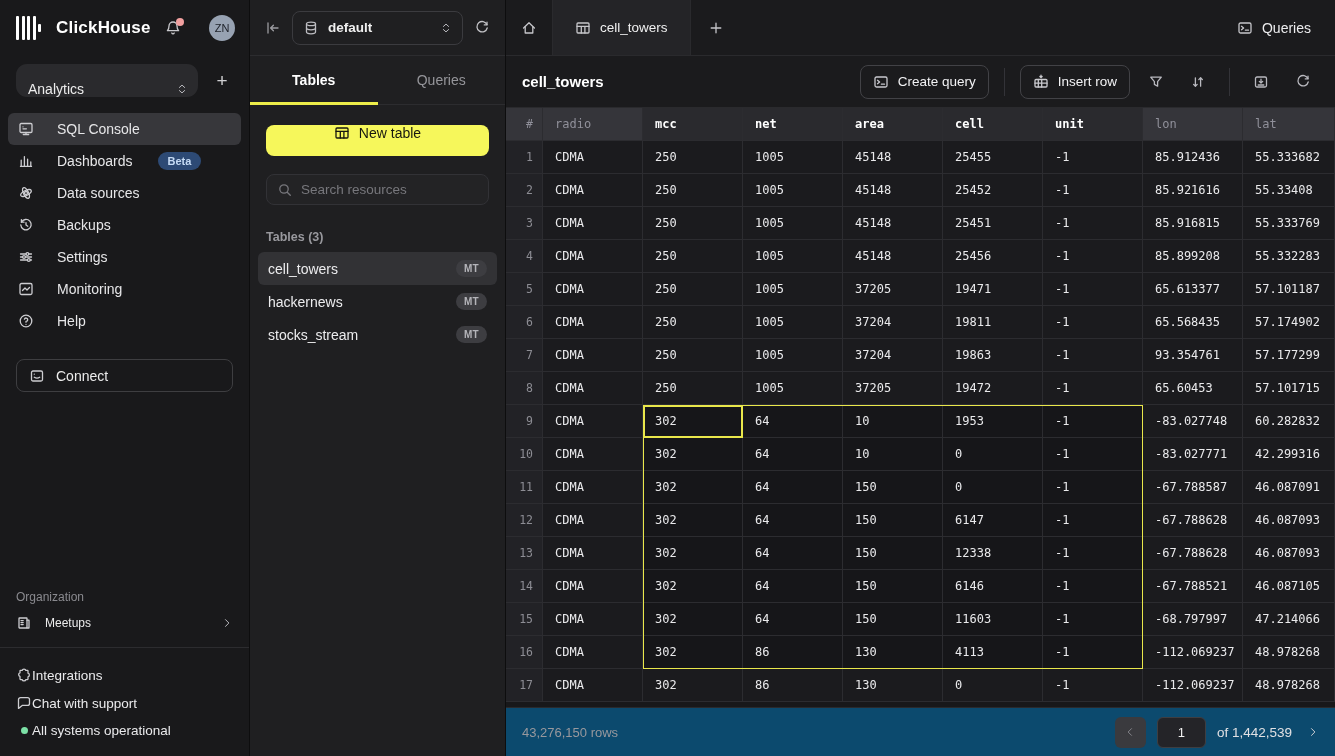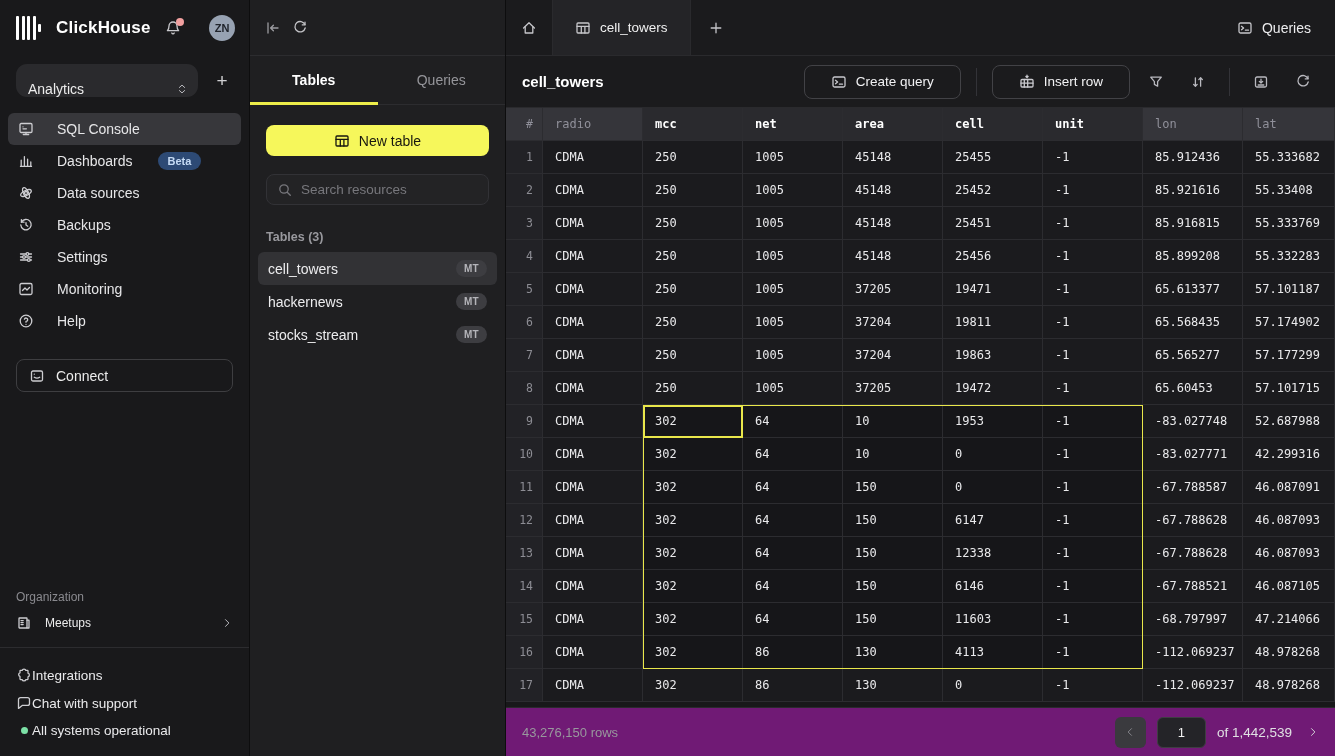--- a/index.html
+++ b/index.html
@@ -10,21 +10,21 @@
 
   
   .sidebar{flex:0 0 250px;background:#19191b;display:flex;flex-direction:column;border-right:1px solid #0d0d0e}
   .brand-row{display:flex;align-items:center;height:56px;padding:0 14px 0 16px;gap:8px}
   .logo{display:flex;align-items:center;gap:2.5px;margin-right:7px}
   .logo .b{width:3px;height:24px;background:#fff;border-radius:1px}
   .logo .b.s{height:8px}
   .brand{flex:1;font-size:17px;font-weight:700;color:#fff;letter-spacing:.2px}
   .bell{position:relative;color:#c9c9cd;margin-right:6px}
   .bell .dot{position:absolute;top:-2px;right:-3px;width:8px;height:8px;border-radius:50%;background:#f2a0a0}
-  .avatar{width:26px;height:26px;border-radius:50%;background:#97a2b2;color:#20242c;font-size:11px;font-weight:700;
+  .avatar{width:26px;height:26px;border-radius:50%;background:#97a2b2;color:#20242c;font-size:11px;font-weight:400;
     display:flex;align-items:center;justify-content:center}
   .ws-row{display:flex;align-items:center;gap:13px;margin:8px 16px 0}
   .ws-select{flex:1;display:flex;align-items:center;justify-content:space-between;background:#2a2a2d;border-radius:11px;
     height:33px;padding:16px 10px 0 12px;color:#ececec;font-size:14px;cursor:pointer}
   .ws-select .ic{color:#bdbdc2}
   .plus-btn{color:#cfcfd2;font-size:19px;width:22px;text-align:center;cursor:pointer;font-weight:400}
   .side-nav{margin:16px 8px 0}
   .nav-item{display:flex;align-items:center;gap:23px;height:32px;padding:16px 10px;border-radius:6px;color:#e6e6e8;
     font-size:14px;cursor:pointer}
   .nav-item.active{background:#37373b}
@@ -51,21 +51,21 @@
   .db-select{flex:1;display:flex;align-items:center;gap:9px;border:1px solid #3b3b3f;border-radius:8px;height:34px;
     padding:0 10px;color:#f0f0f0;font-size:13.5px;font-weight:600;cursor:pointer}
   .db-select .lbl{flex:1}
   .db-select .ic{color:#bdbdc2}
   .refresh-btn{color:#c2c2c6;cursor:pointer}
   .exp-tabs{height:49px;display:flex;border-bottom:1px solid #2c2c2f}
   .exp-tab{flex:1;display:flex;align-items:center;justify-content:center;font-size:14px;color:#95959a;cursor:pointer;position:relative}
   .exp-tab.active{color:#fff;font-weight:700}
   .exp-tab.active::after{content:"";position:absolute;left:0;right:0;bottom:-1px;height:3px;background:#eded4a}
   .new-table-btn{margin:20px 16px 0;height:31px;background:#f6f75b;border:none;border-radius:8px;display:flex;
-    align-items:center;justify-content:center;gap:9px;color:#17170f;font-size:14px;font-weight:500;cursor:pointer}
+    align-items:flex-start;justify-content:center;gap:9px;color:#17170f;font-size:14px;font-weight:500;cursor:pointer}
   .search-box{margin:18px 16px 0;height:31px;background:#232325;border:1px solid #323236;border-radius:8px;display:flex;
     align-items:center;gap:8px;padding:0 10px;color:#77777c}
   .search-box input{flex:1;background:transparent;border:none;outline:none;color:#ddd;font-size:13.5px;min-width:0}
   .search-box input::placeholder{color:#77777c}
   .tables-label{margin:25px 16px 8px;color:#98989d;font-size:12.5px;font-weight:600}
   .tables-list{margin:0 8px}
   .table-item{display:flex;align-items:center;justify-content:space-between;padding:0 10px;height:33px;border-radius:6px;
     color:#ececee;font-size:14px;cursor:pointer}
   .table-item.active{background:#323235}
   .mt-badge{background:#3d3d41;color:#b4b4b9;font-size:10px;font-weight:700;padding:3px 8px;border-radius:9px;letter-spacing:.3px}
@@ -79,41 +79,41 @@
     border-right:1px solid #2a2a2d;color:#f0f0f0;font-size:13.5px;cursor:pointer}
   .main-tab .ic{color:#c6c6ca}
   .tab-plus{width:50px;display:flex;justify-content:center;color:#c6c6ca;cursor:pointer}
   .tabbar-spacer{flex:1}
   .queries-btn{display:flex;align-items:center;gap:9px;color:#ececee;font-size:14px;margin-right:24px;cursor:pointer}
   .queries-btn .ic{color:#c6c6ca}
 
   .toolbar{height:52px;flex:0 0 52px;display:flex;align-items:center;background:#1b1b1d;border-bottom:1px solid #2a2a2d;
     padding:0 16px;gap:10px}
   .tb-title{font-size:15px;font-weight:700;color:#fff;flex:1}
-  .tb-btn{display:flex;align-items:center;gap:9px;height:34px;padding:0 26px;border:1px solid #424246;border-radius:8px;
+  .tb-btn{display:flex;align-items:center;gap:9px;height:34px;padding:0 12px;border:1px solid #424246;border-radius:8px;
     color:#f2f2f4;font-size:13.5px;background:transparent;cursor:pointer}
   .tb-btn .ic{color:#c9c9ce}
   .tb-sep{width:1px;height:28px;background:#333338;margin:0 5px}
   .tb-icon{width:32px;height:32px;display:flex;align-items:center;justify-content:center;color:#b9b9bf;cursor:pointer}
 
   
   .grid-wrap{position:relative;height:594px;flex:0 0 594px;background:#141416;font-family:"DejaVu Sans Mono",monospace;overflow:hidden}
   .grow{display:grid;grid-template-columns:37px 100px 100px 100px 100px 100px 100px 100px 1fr;height:33px}
   .c{display:flex;align-items:center;padding:0 12px;font-size:12px;border-right:1px solid #2c2c30;
     border-bottom:1px solid #2c2c30;color:#eaeaec;white-space:nowrap;overflow:hidden;background:#1b1b1e;cursor:cell}
   .c.num{justify-content:flex-end;padding:0 9px;color:#8d8d94;background:#222226;font-size:11.5px}
   .gh .c{background:#35353a;color:#90909a;cursor:pointer}
   .gh .c.num{background:#35353a}
   .gh .c.hsel{background:#2a2a2e;color:#fff;font-weight:700}
   .c.insel{background:#161619}
   .sel-range{position:absolute;border:1px solid #e9e74b;pointer-events:none}
   .sel-cell{position:absolute;border:2px solid #e9e74b;pointer-events:none}
 
   
-  .footer{height:49px;flex:0 0 49px;margin-top:auto;background:#701a75;border-top:1px solid #2a2a2d;display:flex;
+  .footer{height:49px;flex:0 0 49px;margin-top:auto;background:#0c4a6e;border-top:1px solid #2a2a2d;display:flex;
     align-items:center;padding:0 16px}
   .rowcount{color:#98989d;font-size:13px;flex:1}
   .pg-prev{width:31px;height:31px;background:#3a3a3e;border:none;border-radius:6px;display:flex;align-items:center;
     justify-content:center;color:#85858b;cursor:default}
   .pg-input{width:49px;height:31px;background:#242428;border:1px solid #3e3e42;border-radius:6px;color:#f0f0f0;
     font-size:13px;text-align:center;margin:0 11px;outline:none}
   .pg-total{color:#e0e0e3;font-size:13.5px;margin-right:15px}
   .pg-next{color:#d5d5d9;cursor:pointer}
   .ic12 svg{width:12px;height:12px}
 </style>
@@ -277,20 +277,35 @@
     <div class="sidebar-pad"></div>
   </aside>
 
   <section class="explorer">
     <div class="exp-topbar">
       <span class="collapse-btn">
           <svg width="16" height="16" viewBox="0 0 16 16" fill="none" stroke="currentColor" stroke-width="1.3" stroke-linecap="round" stroke-linejoin="round">
             <path d="M3 3v10M13 8H5.6M8.4 5.2 5.6 8l2.8 2.8"></path>
           </svg>
         </span>
+      <div class="db-select">
+        <span class="ic">
+            <svg width="16" height="16" viewBox="0 0 16 16" fill="none" stroke="currentColor" stroke-width="1.3" stroke-linecap="round" stroke-linejoin="round">
+              <ellipse cx="8" cy="3.9" rx="4.5" ry="1.7"></ellipse>
+              <path d="M3.5 3.9v8.2c0 1 2 1.8 4.5 1.8s4.5-.8 4.5-1.8V3.9"></path>
+              <path d="M3.5 8c0 1 2 1.8 4.5 1.8S12.5 9 12.5 8"></path>
+            </svg>
+          </span>
+        <span class="lbl">default</span>
+        <span class="ic ic12">
+            <svg width="16" height="16" viewBox="0 0 16 16" fill="none" stroke="currentColor" stroke-width="1.3" stroke-linecap="round" stroke-linejoin="round">
+              <path d="M4.5 6 8 2.8 11.5 6M4.5 10 8 13.2 11.5 10"></path>
+            </svg>
+          </span>
+      </div>
       <span class="refresh-btn">
           <svg width="16" height="16" viewBox="0 0 16 16" fill="none" stroke="currentColor" stroke-width="1.3" stroke-linecap="round" stroke-linejoin="round">
             <path d="M12.9 4.6A5.2 5.2 0 1 0 13.2 8"></path>
             <path d="M13 2.2v2.7h-2.7"></path>
           </svg>
         </span>
     </div>
     <div class="exp-tabs">
       <div class="exp-tab active">Tables</div>
       <div class="exp-tab">Queries</div>
@@ -496,21 +511,21 @@
             <div class="c">57.174902</div>
           </div>
           <div class="grow">
             <div class="c num">7</div>
             <div class="c">CDMA</div>
             <div class="c">250</div>
             <div class="c">1005</div>
             <div class="c">37204</div>
             <div class="c">19863</div>
             <div class="c">-1</div>
-            <div class="c">65.565277</div>
+            <div class="c">93.354761</div>
             <div class="c">57.177299</div>
           </div>
           <div class="grow">
             <div class="c num">8</div>
             <div class="c">CDMA</div>
             <div class="c">250</div>
             <div class="c">1005</div>
             <div class="c">37205</div>
             <div class="c">19472</div>
             <div class="c">-1</div>
@@ -519,21 +534,21 @@
           </div>
           <div class="grow">
             <div class="c num">9</div>
             <div class="c">CDMA</div>
             <div class="c insel">302</div>
             <div class="c insel">64</div>
             <div class="c insel">10</div>
             <div class="c insel">1953</div>
             <div class="c insel">-1</div>
             <div class="c">-83.027748</div>
-            <div class="c">52.687988</div>
+            <div class="c">60.282832</div>
           </div>
           <div class="grow">
             <div class="c num">10</div>
             <div class="c">CDMA</div>
             <div class="c insel">302</div>
             <div class="c insel">64</div>
             <div class="c insel">10</div>
             <div class="c insel">0</div>
             <div class="c insel">-1</div>
             <div class="c">-83.027771</div>

